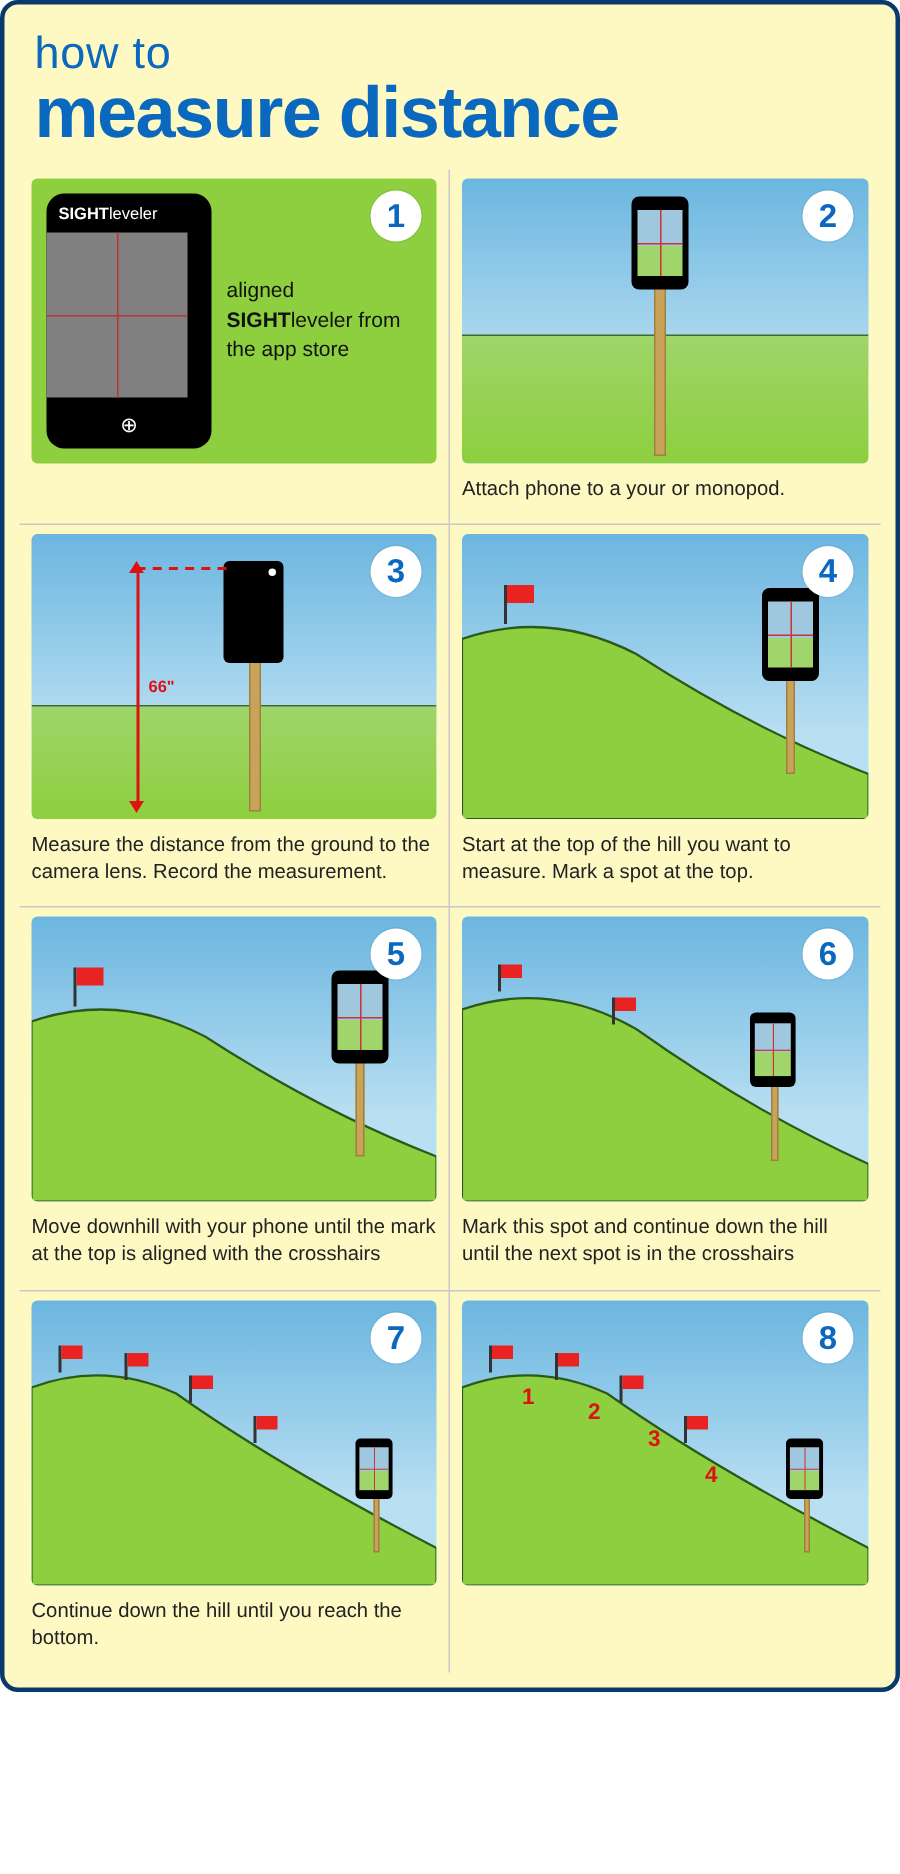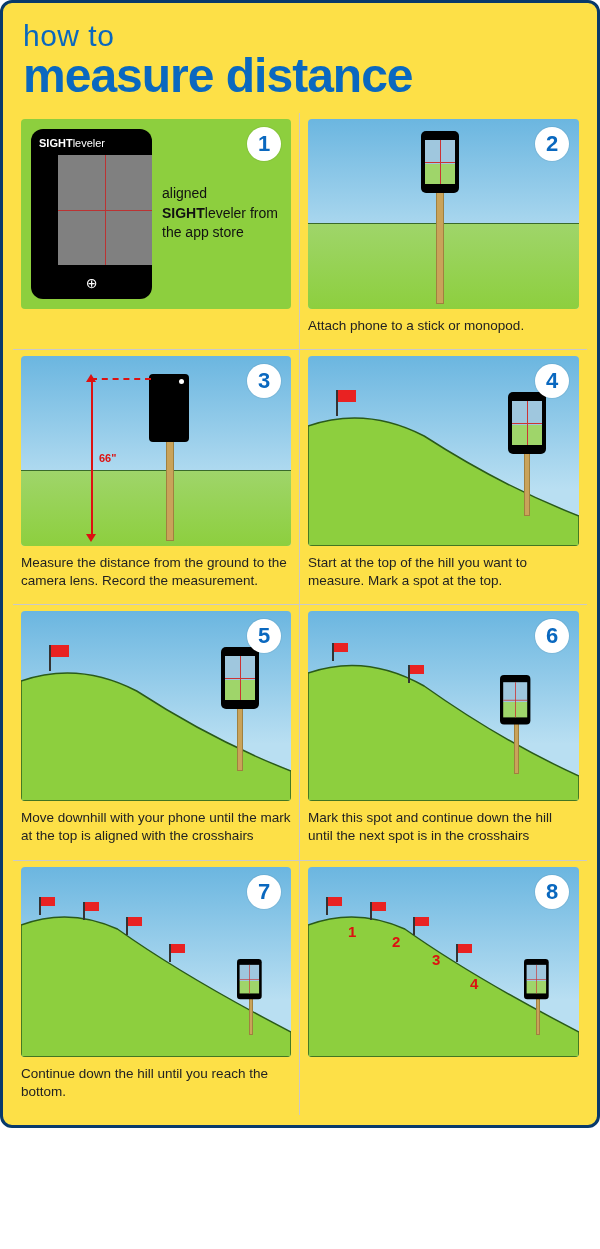--- a/index.html
+++ b/index.html
@@ -2,21 +2,21 @@
 <html><head>
 <meta charset="utf-8">
 <style>
   * { box-sizing: border-box; margin: 0; padding: 0; }
   body { font-family: Arial, Helvetica, sans-serif; background: #fff; }
   .frame {
     width: 600px;
     margin: 0 auto;
     border: 3px solid #083a6b;
     border-radius: 12px;
-    background: #fde047;
+    background: #fef9c3;
     padding: 12px 10px 10px 10px;
   }
   .title-block { padding: 4px 10px 14px 10px; }
   .t1 { color: #0a68bf; font-size: 30px; font-weight: 300; letter-spacing: 0.5px; }
   .t2 { color: #0a68bf; font-size: 48px; font-weight: 800; line-height: 0.95; letter-spacing: -1px; font-family: Arial, Helvetica, sans-serif; }
   .t3 { color: #0a68bf; font-size: 30px; font-weight: 300; text-align: right; margin-top: 2px; }
   .grid {
     display: grid;
     grid-template-columns: 1fr 1fr;
     gap: 0;
@@ -54,22 +54,22 @@
   .caption {
     font-size: 13.5px;
     color: #222;
     margin-top: 8px;
     line-height: 1.35;
   }
   .caption .formula { color: #d11; font-weight: 700; display: block; margin-top: 4px; font-size: 14px; }
   
   .p1 { background: #8dcf3e; display: flex; align-items: center; padding: 14px 10px; gap: 10px; }
   .phone-big {
-    width: 121px; height: 170px; background: #000; border-radius: 12px; position: relative; flex-shrink: 0;
-    display: flex; flex-direction: column; align-items: flex-end; justify-content: flex-start; padding-top: 8px;
+    width: 110px; height: 170px; background: #000; border-radius: 12px; position: relative; flex-shrink: 0;
+    display: flex; flex-direction: column; align-items: flex-start; justify-content: flex-start; padding-top: 8px;
   }
   .phone-big .hdr { color: #fff; font-size: 11px; width: 100%; padding: 0 8px; font-weight: 400; }
   .phone-big .hdr b { font-weight: 700; }
   .phone-big .screen { width: 94px; height: 110px; background: #808080; margin-top: 6px; position: relative; }
   .phone-big .screen::before, .phone-big .screen::after { content:""; position:absolute; background:#b33; }
   .phone-big .screen::before { left:0; right:0; top:50%; height:1px; }
   .phone-big .screen::after { top:0; bottom:0; left:50%; width:1px; }
   .phone-big .btn { position:absolute; bottom:8px; left:50%; transform:translateX(-50%); color:#fff; font-size:14px; }
   .p1-text { color:#111; font-size:14px; line-height:1.4; }
   .p1-text b { font-weight:800; }
@@ -126,21 +126,21 @@
 
     <div class="cell">
       <div class="panel sky">
         <div class="ground-flat"></div>
         <div class="stick" style="left:128px; top:70px; height:115px;"></div>
         <div class="phone-small" style="left:113px; top:12px;">
             <div class="scr"></div>
           </div>
         <div class="badge">2</div>
       </div>
-      <div class="caption">Attach phone to a stick or monopod.</div>
+      <div class="caption">Attach phone to a your or monopod.</div>
     </div>
 
     <div class="cell bt br">
       <div class="panel sky">
         <div class="ground-flat" style="height:40%;"></div>
         <div class="stick" style="left:145px; top:75px; height:110px;"></div>
         <div class="phone-black" style="left:128px; top:18px;">
             <div class="cam"></div>
           </div>
         <div class="dash" style="left:70px; top:22px; width:60px;"></div>

